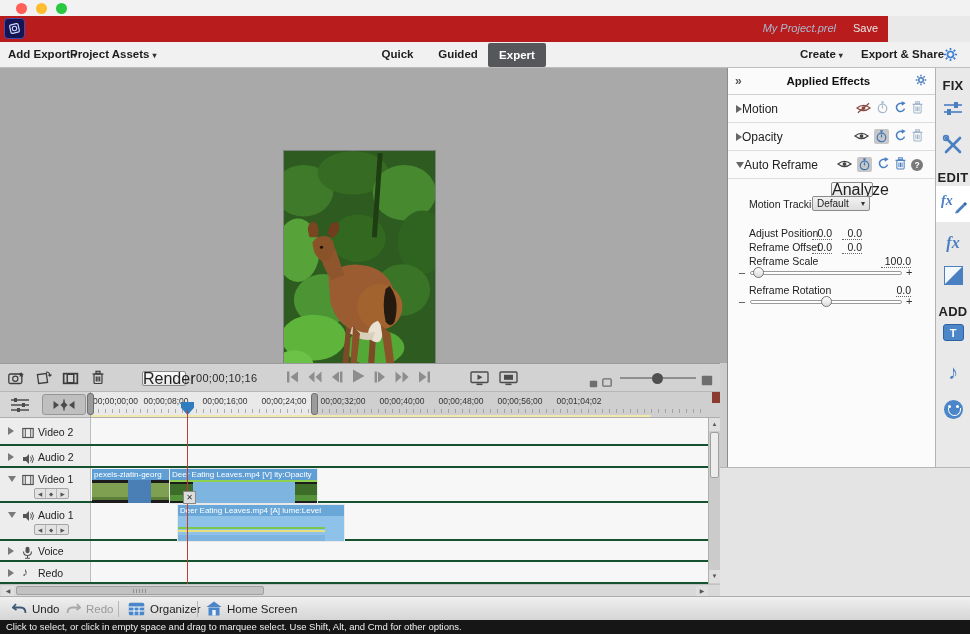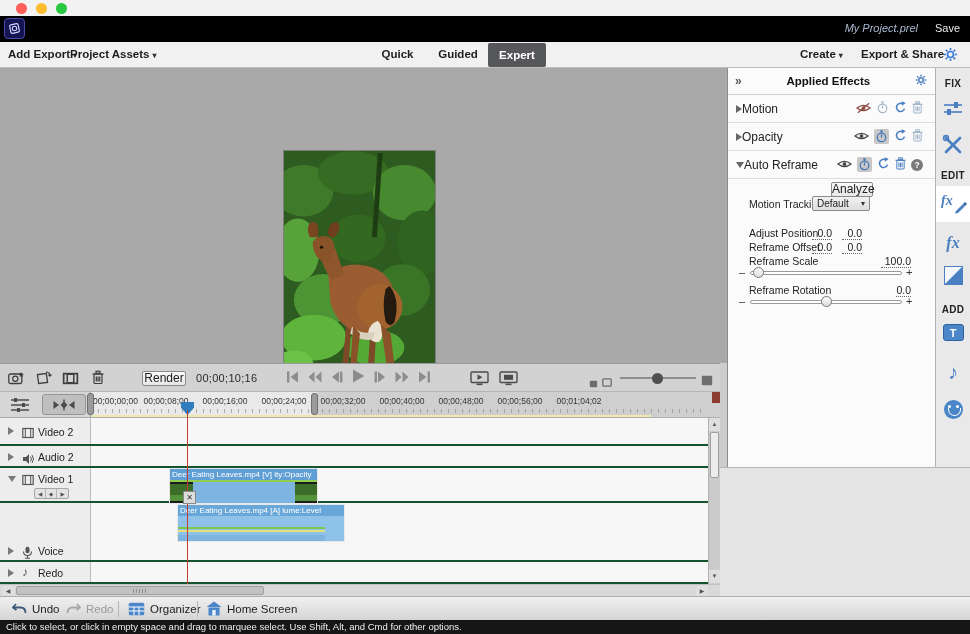--- a/index.html
+++ b/index.html
@@ -6,21 +6,21 @@
   html,body{width:970px;height:634px;overflow:hidden}
   body{font-family:"Liberation Sans",sans-serif;background:#000;position:relative}
   .abs{position:absolute}
   .app{position:absolute;left:0;top:0;width:970px;height:634px;background:#e9e9e9;overflow:hidden}
 
   
   .mac-strip{left:0;top:0;width:970px;height:16px;background:#f2f2f2}
   .tl-dot{width:11px;height:11px;border-radius:50%;top:3px}
 
   
-  .titlebar{left:0;top:16px;width:970px;height:26px;background:#000000}
+  .titlebar{left:0;top:16px;width:888px;height:26px;background:#b91c1c}
   .app-icon{left:4px;top:2px;width:21px;height:21px;background:#141452;border:1px solid #4848a8;border-radius:4px;display:flex;align-items:center;justify-content:center}
   .proj-title{right:52px;top:6px;font-size:11px;font-style:italic;color:#a9b8cf}
   .save-btn{right:10px;top:6px;font-size:11px;color:#e8e8e8}
 
   
   .menubar{left:0;top:42px;width:970px;height:26px;background:#f1f1f2;border-bottom:1px solid #bdbdbd}
   .mb-item{top:0;height:25px;line-height:25px;font-size:11.5px;font-weight:bold;color:#1d1d1d;white-space:nowrap}
   .caret{font-size:8px;color:#333;margin-left:3px}
   .tab-plain{text-align:center}
   .tab-active{left:488px;top:1px;width:58px;height:24px;line-height:24px;background:#56575a;color:#fff;text-align:center;border-radius:2px;font-weight:bold;font-size:11.5px}
@@ -33,31 +33,31 @@
   .fx-panel{left:727px;top:68px;width:208px;height:399px;background:#fbfbfb;border-left:1px solid #8c8c8c}
   .fx-head{left:0;top:0;width:207px;height:27px;border-bottom:1px solid #cfcfcf;display:flex;align-items:center}
   .fx-head-title{flex:1;text-align:center;font-size:11.5px;font-weight:bold;color:#111}
   .fx-row{left:0;width:207px;height:28px;border-bottom:1px solid #dedede;display:flex;align-items:center;padding:0 12px 0 8px}
   .fx-name{font-size:12px;color:#222;margin-left:0}
   .fx-icons{margin-left:auto;display:flex;align-items:center;gap:5px}
   .tri-r{width:0;height:0;border-left:6px solid #666;border-top:4px solid transparent;border-bottom:4px solid transparent}
   .tri-d{width:0;height:0;border-top:6px solid #666;border-left:4px solid transparent;border-right:4px solid transparent}
   .sw-active{background:#c7c7c7;border-radius:2px;padding:1px;display:inline-flex}
   .help-dot{width:12px;height:12px;border-radius:50%;background:#7a7a7a;color:#fff;font-size:8.5px;font-weight:bold;text-align:center;line-height:12px}
-  .small-btn{background:linear-gradient(#fafafa,#e7e7e7);border:1px solid #8a8a8a;border-radius:2px;font-size:12px;color:#222;text-align:center}
+  .small-btn{background:linear-gradient(#fafafa,#e7e7e7);border:1px solid #8a8a8a;border-radius:2px;font-size:16px;color:#222;text-align:center}
   .plabel{font-size:10.5px;color:#222;white-space:nowrap}
   .pval{font-size:10.5px;color:#222;border-bottom:1px dotted #666;text-align:right}
   .slider-track{height:4px;background:#fff;border:1px solid #9a9a9a;border-radius:2px}
   .slider-knob{width:11px;height:11px;border-radius:50%;background:linear-gradient(#fdfdfd,#dcdcdc);border:1px solid #777;top:-5px}
   .pm{font-size:11px;color:#333}
   .dropdown{background:linear-gradient(#f2f2f2,#ddd);border:1px solid #8a8a8a;border-radius:2px;font-size:10px;color:#222;display:flex;align-items:center;padding:0 4px}
 
   
   .mode-bar{left:935px;top:68px;width:35px;height:399px;background:#e9e9e9;border-left:1px solid #b2b2b2}
-  .mode-lbl{width:34px;text-align:center;font-size:10px;font-weight:bold;color:#222;letter-spacing:.3px}
+  .mode-lbl{width:34px;text-align:center;font-size:13px;font-weight:bold;color:#222;letter-spacing:.3px}
   .mode-ic{width:34px;display:flex;justify-content:center}
   .mode-active{left:0;width:34px;background:#fff}
   .fx-txt{font-family:"Liberation Serif",serif;font-style:italic;font-weight:bold;color:#4a7fc1}
   .diag-sq{width:19px;height:19px;border:1px solid #4a7fc1;background:linear-gradient(135deg,#f4f8fc 0 49%,#4a7fc1 51% 100%)}
   .title-ic{width:21px;height:17px;background:#4a86c8;border-radius:3px;color:#fff;font-weight:bold;font-size:11px;text-align:center;line-height:17px;border:1px solid #2d62a0}
   .smiley{width:19px;height:19px;border-radius:50%;background:#4a86c8;position:relative}
   .smiley:before{content:"";position:absolute;left:4px;top:5px;width:3px;height:3px;border-radius:50%;background:#fff;box-shadow:8px 0 0 #fff}
   .smiley:after{content:"";position:absolute;left:4px;top:8px;width:11px;height:7px;border:1.5px solid #fff;border-top:none;border-radius:0 0 10px 10px}
 
   
@@ -552,36 +552,57 @@
             <line x1="8.7" y1="1.5" x2="8.7" y2="10.5" stroke="#555"></line>
           </svg></span>
       <span class="abs t-lbl" style="top:5px">Video 1</span>
       <div class="abs kf-ctl" style="top:20px">
         <span>◀</span>
         <span>◆</span>
         <span>▶</span>
       </div>
     </div>
 
+    <div class="abs trow" style="top:85px;height:38px">
+      <span class="abs t-tri tri-d" style="top:9px;border-top-color:#7a7a7a"></span>
+      <span class="abs t-ic" style="top:5px"><svg width="12" height="12" viewBox="0 0 12 12">
+            <polygon points="1,4 4,4 7,1 7,11 4,8 1,8" fill="#555"></polygon>
+            <path d="M8.5 3.5 q2 2.5 0 5 M10 2 q3 4 0 8" fill="none" stroke="#555" stroke-width="1"></path>
+          </svg></span>
+      <span class="abs t-lbl" style="top:6px">Audio 1</span>
+      <div class="abs kf-ctl" style="top:21px">
+        <span>◀</span>
+        <span>◆</span>
+        <span>▶</span>
+      </div>
+    </div>
 
     <div class="abs trow" style="top:123px;height:21px">
       <span class="abs t-tri tri-r" style="top:6px;border-left-color:#7a7a7a"></span>
       <span class="abs t-ic" style="top:4px"><svg width="11" height="13" viewBox="0 0 11 13">
             <rect x="3.5" y="0.8" width="4" height="6.5" rx="2" fill="#555"></rect>
             <path d="M1.5 5.5 q0 4 4 4 q4 0 4-4 M5.5 9.5 v2.5 M3 12.3 h5" fill="none" stroke="#555" stroke-width="1.1"></path>
           </svg></span>
       <span class="abs t-lbl" style="top:4px">Voice</span>
     </div>
 
     <div class="abs trow" style="top:144px;height:22px">
       <span class="abs t-tri tri-r" style="top:7px;border-left-color:#7a7a7a"></span>
       <span class="abs t-ic" style="top:3px;font-size:12px;color:#555">♪</span>
       <span class="abs t-lbl" style="top:5px">Redo</span>
     </div>
 
+    <div class="abs" style="left:92px;top:51px;width:78px;height:34px">
+      <div class="clip-title">pexels-zlatin-georg</div>
+      <div style="display:flex;height:23px">
+        <div class="thumb" style="width:36px"></div>
+        <div style="flex:1;background:#4a7fb5"></div>
+        <div class="thumb" style="width:19px"></div>
+      </div>
+    </div>
     <div class="abs" style="left:170px;top:51px;width:147px;height:34px;outline:1px solid #e8e8e8">
       <div class="clip-title">Deer Eating Leaves.mp4 [V] ity:Opacity</div>
       <div style="height:2px;background:#8fd14f"></div>
       <div style="display:flex;height:21px">
         <div class="thumb2" style="width:23px"></div>
         <div style="flex:1;background:#7db5e0"></div>
         <div class="thumb2" style="width:22px"></div>
       </div>
     </div>
     <div class="abs" style="left:183px;top:73px;width:13px;height:13px;background:#ddd;border:1px solid #888;font-size:8px;color:#333;text-align:center;line-height:12px;z-index:50">✕</div>

